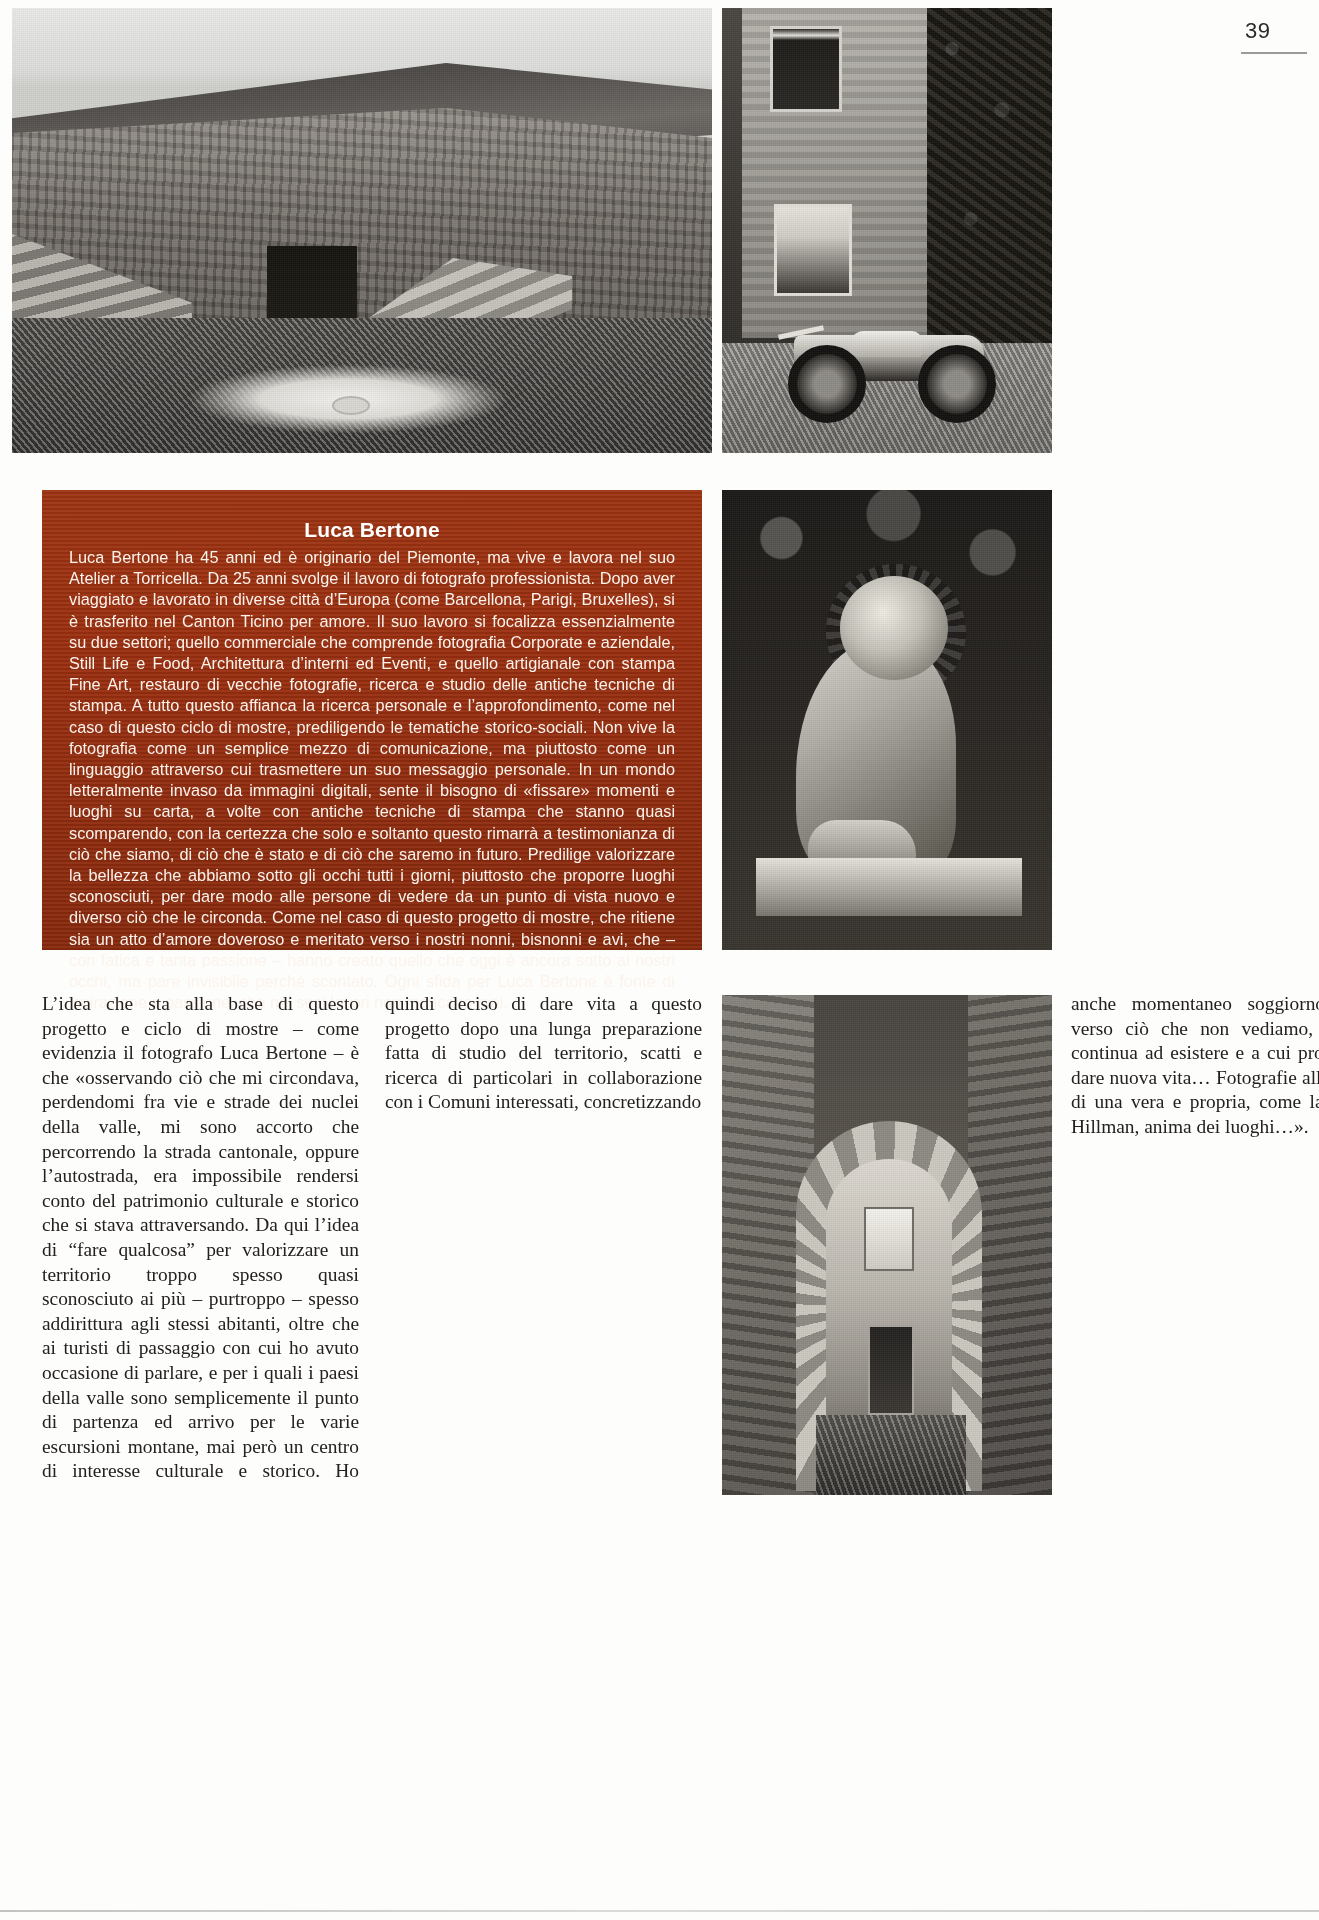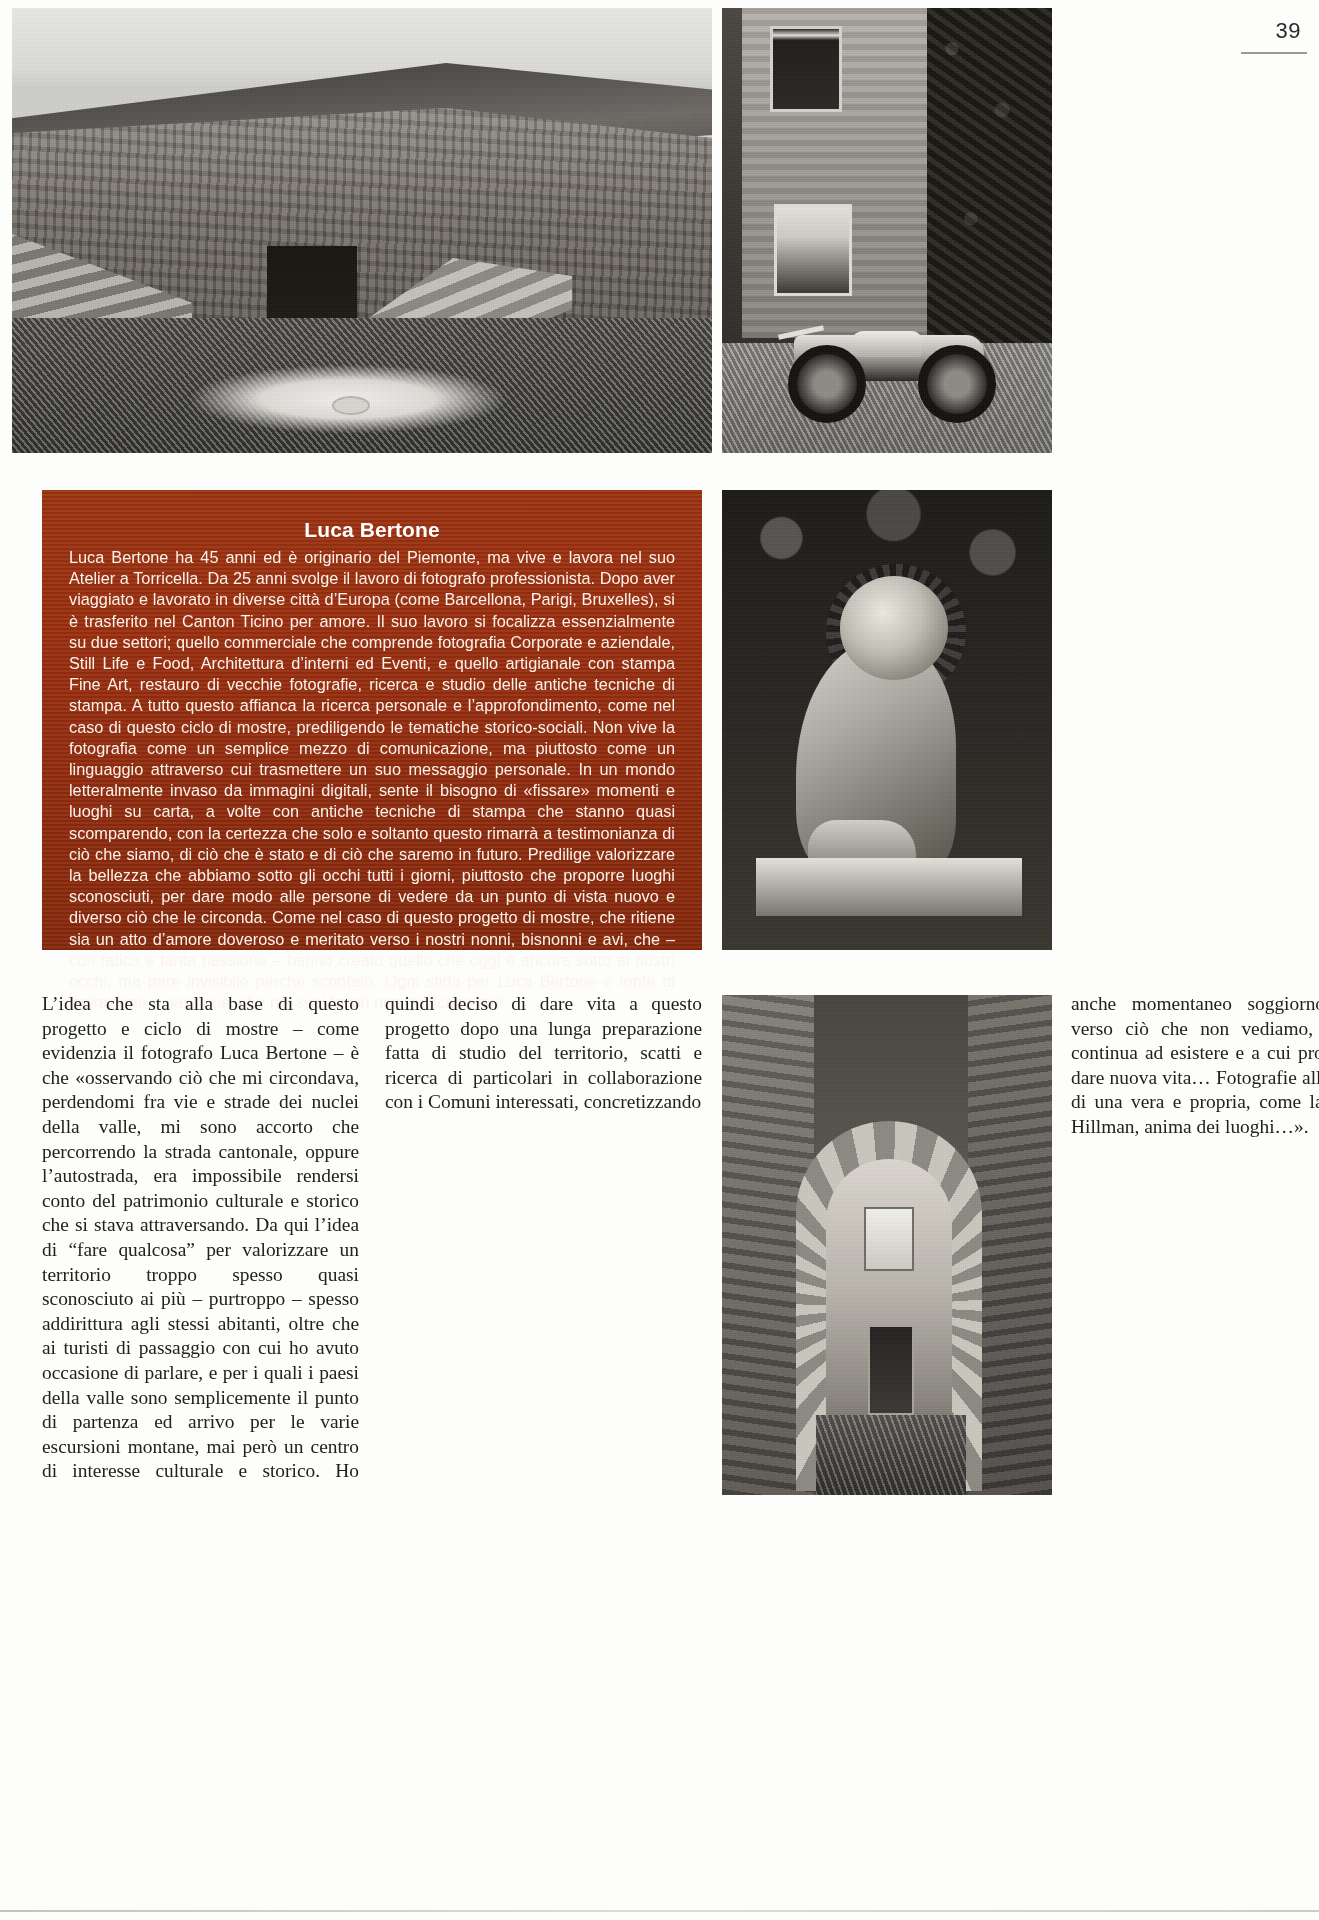--- a/index.html
+++ b/index.html
@@ -20,21 +20,21 @@
     inset: 0;
     background: #fdfdfb;
   }
 
   
   .folio {
     position: absolute;
     right: 18px;
     top: 18px;
     width: 56px;
-    text-align: right;
+    text-align: left;
     font-family: "Liberation Sans", sans-serif;
     font-size: 22px;
     color: #2b2b2b;
     letter-spacing: 0.5px;
   }
   .folio-rule {
     position: absolute;
     right: 12px;
     top: 52px;
     width: 66px;

